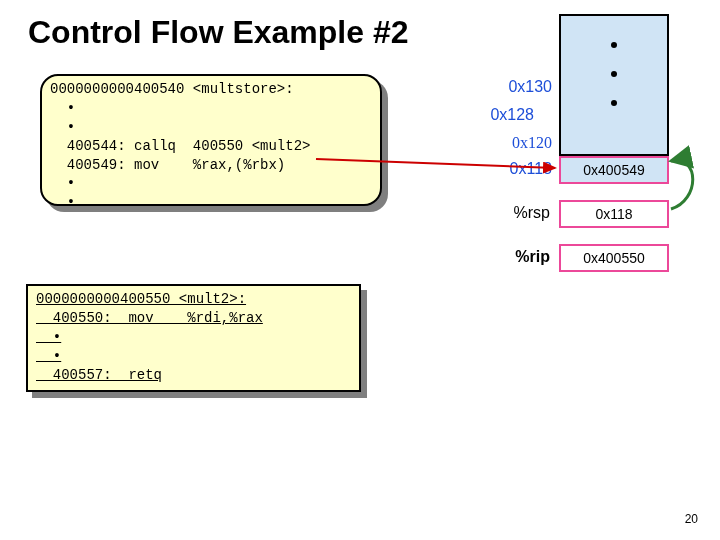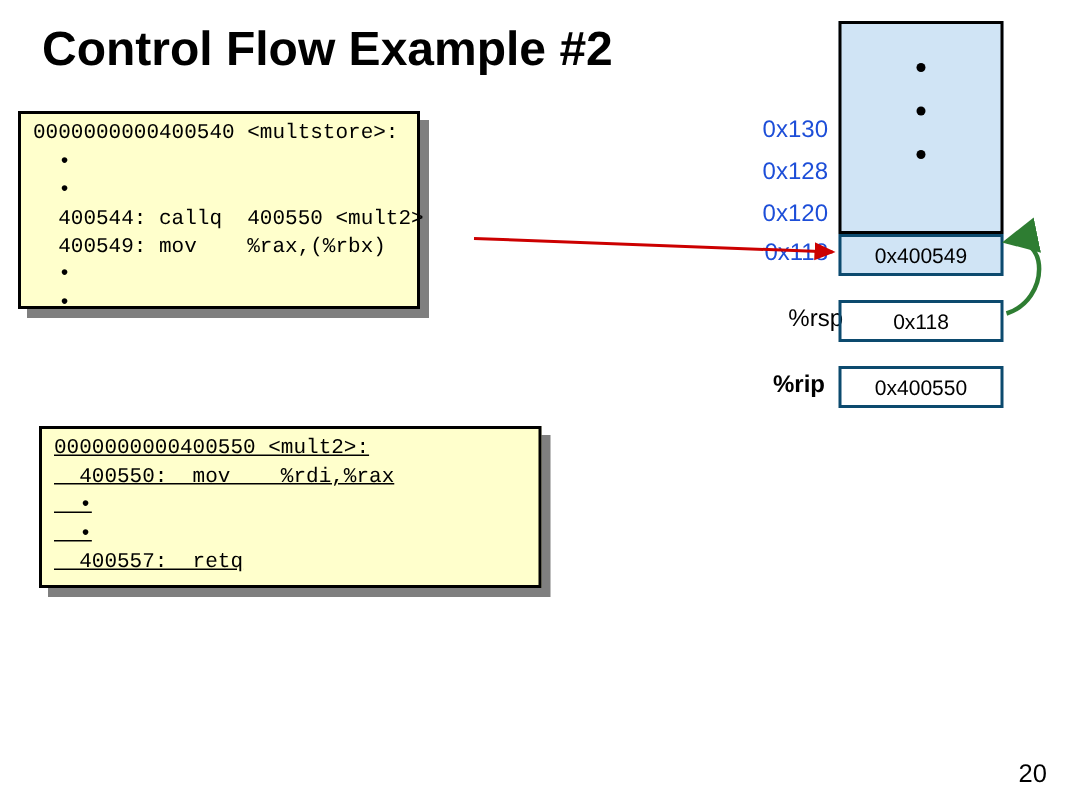--- a/index.html
+++ b/index.html
@@ -5,32 +5,32 @@
   * { box-sizing: border-box; margin: 0; padding: 0; }
   html, body { width: 720px; height: 540px; background: #fff; font-family: Arial, Helvetica, sans-serif; position: relative; }
   .slide { position: relative; width: 720px; height: 540px; }
   .title { position: absolute; left: 28px; top: 14px; font-size: 32px; font-weight: bold; color: #000; }
   .codebox {
     position: absolute; background: #ffffcc; border: 2px solid #000;
     box-shadow: 6px 6px 0 rgba(0,0,0,0.5);
     font-family: "Courier New", monospace; font-size: 14px; line-height: 1.35;
     padding: 4px 8px; color: #000; white-space: pre;
   }
-  #box1 { left: 12px; top: 74px; width: 268px; height: 132px; }
+  #box1 { left: 40px; top: 74px; width: 342px; height: 132px; border-radius: 18px; }
   #box2 { left: 26px; top: 284px; width: 335px; height: 108px; text-decoration: underline; }
-  .stackcell { position: absolute; width: 110px; height: 28px; border: 2px solid #0c4a6e; text-align: center; font-size: 14px; line-height: 24px; font-family: Arial; }
+  .stackcell { position: absolute; width: 110px; height: 28px; border: 2px solid #ec4899; text-align: center; font-size: 14px; line-height: 24px; font-family: Arial; }
   .stacktop { position: absolute; left: 559px; top: 14px; width: 110px; height: 142px; border: 2px solid #000; background: #d0e4f5; }
   #cell-118 { left: 559px; top: 156px; background: #d0e4f5; }
   #cell-rsp { left: 559px; top: 200px; }
   #cell-rip { left: 559px; top: 244px; text-align: center; }
   .addr { position: absolute; font-size: 16px; color: #1d4ed8; text-align: right; width: 60px; }
   .reglabel { position: absolute; font-size: 16px; color: #000; text-align: right; width: 60px; }
   .dot { position: absolute; width: 6px; height: 6px; background: #000; border-radius: 50%; }
   .footer { position: absolute; left: 22px; bottom: 16px; font-size: 9px; color: #000; }
-  .pagenum { position: absolute; right: 22px; bottom: 14px; font-size: 17px; color: #000; }
+  .pagenum { position: absolute; right: 22px; bottom: 14px; font-size: 12px; color: #000; }
   svg.arrows { position: absolute; left: 0; top: 0; width: 720px; height: 540px; pointer-events: none; }
 </style>
 </head>
 <body>
 
 <div class="slide">
   <div class="title">Control Flow Example #2</div>
 
   <div id="box1" class="codebox">0000000000400540 &lt;multstore&gt;:
   •
@@ -40,27 +40,27 @@
   •
   •</div>
   <div id="box2" class="codebox">0000000000400550 &lt;mult2&gt;:
   400550:  mov    %rdi,%rax
   •
   •
   400557:  retq</div>
 
   <div class="stacktop"></div>
   <div class="addr" style="left:492px; top:78px;">0x130</div>
-  <div class="addr" style="left:492px; top:106px;">0x128</div>
-  <div class="addr" style="left:492px; top:134px;">0x120</div>
+  <div class="addr" style="left:474px; top:106px;">0x128</div>
+  <div class="addr" style="left:492px; top:134px;font-family:Liberation Serif, serif;">0x120</div>
   <div class="addr" style="left:492px; top:160px;">0x118</div>
 
   <div id="cell-118" class="stackcell">0x400549</div>
 
-  <div class="reglabel" style="left:502px; top:204px;">%rsp</div>
+  <div class="reglabel" style="left:490px; top:204px;">%rsp</div>
   <div id="cell-rsp" class="stackcell">0x118</div>
 
   <div class="reglabel" style="left:490px; top:248px;font-weight:bold;">%rip</div>
   <div id="cell-rip" class="stackcell">0x400550</div>
 
   <div class="dot" style="left:611px; top:42px;"></div>
   <div class="dot" style="left:611px; top:71px;"></div>
   <div class="dot" style="left:611px; top:100px;"></div>
 
   <svg class="arrows">

